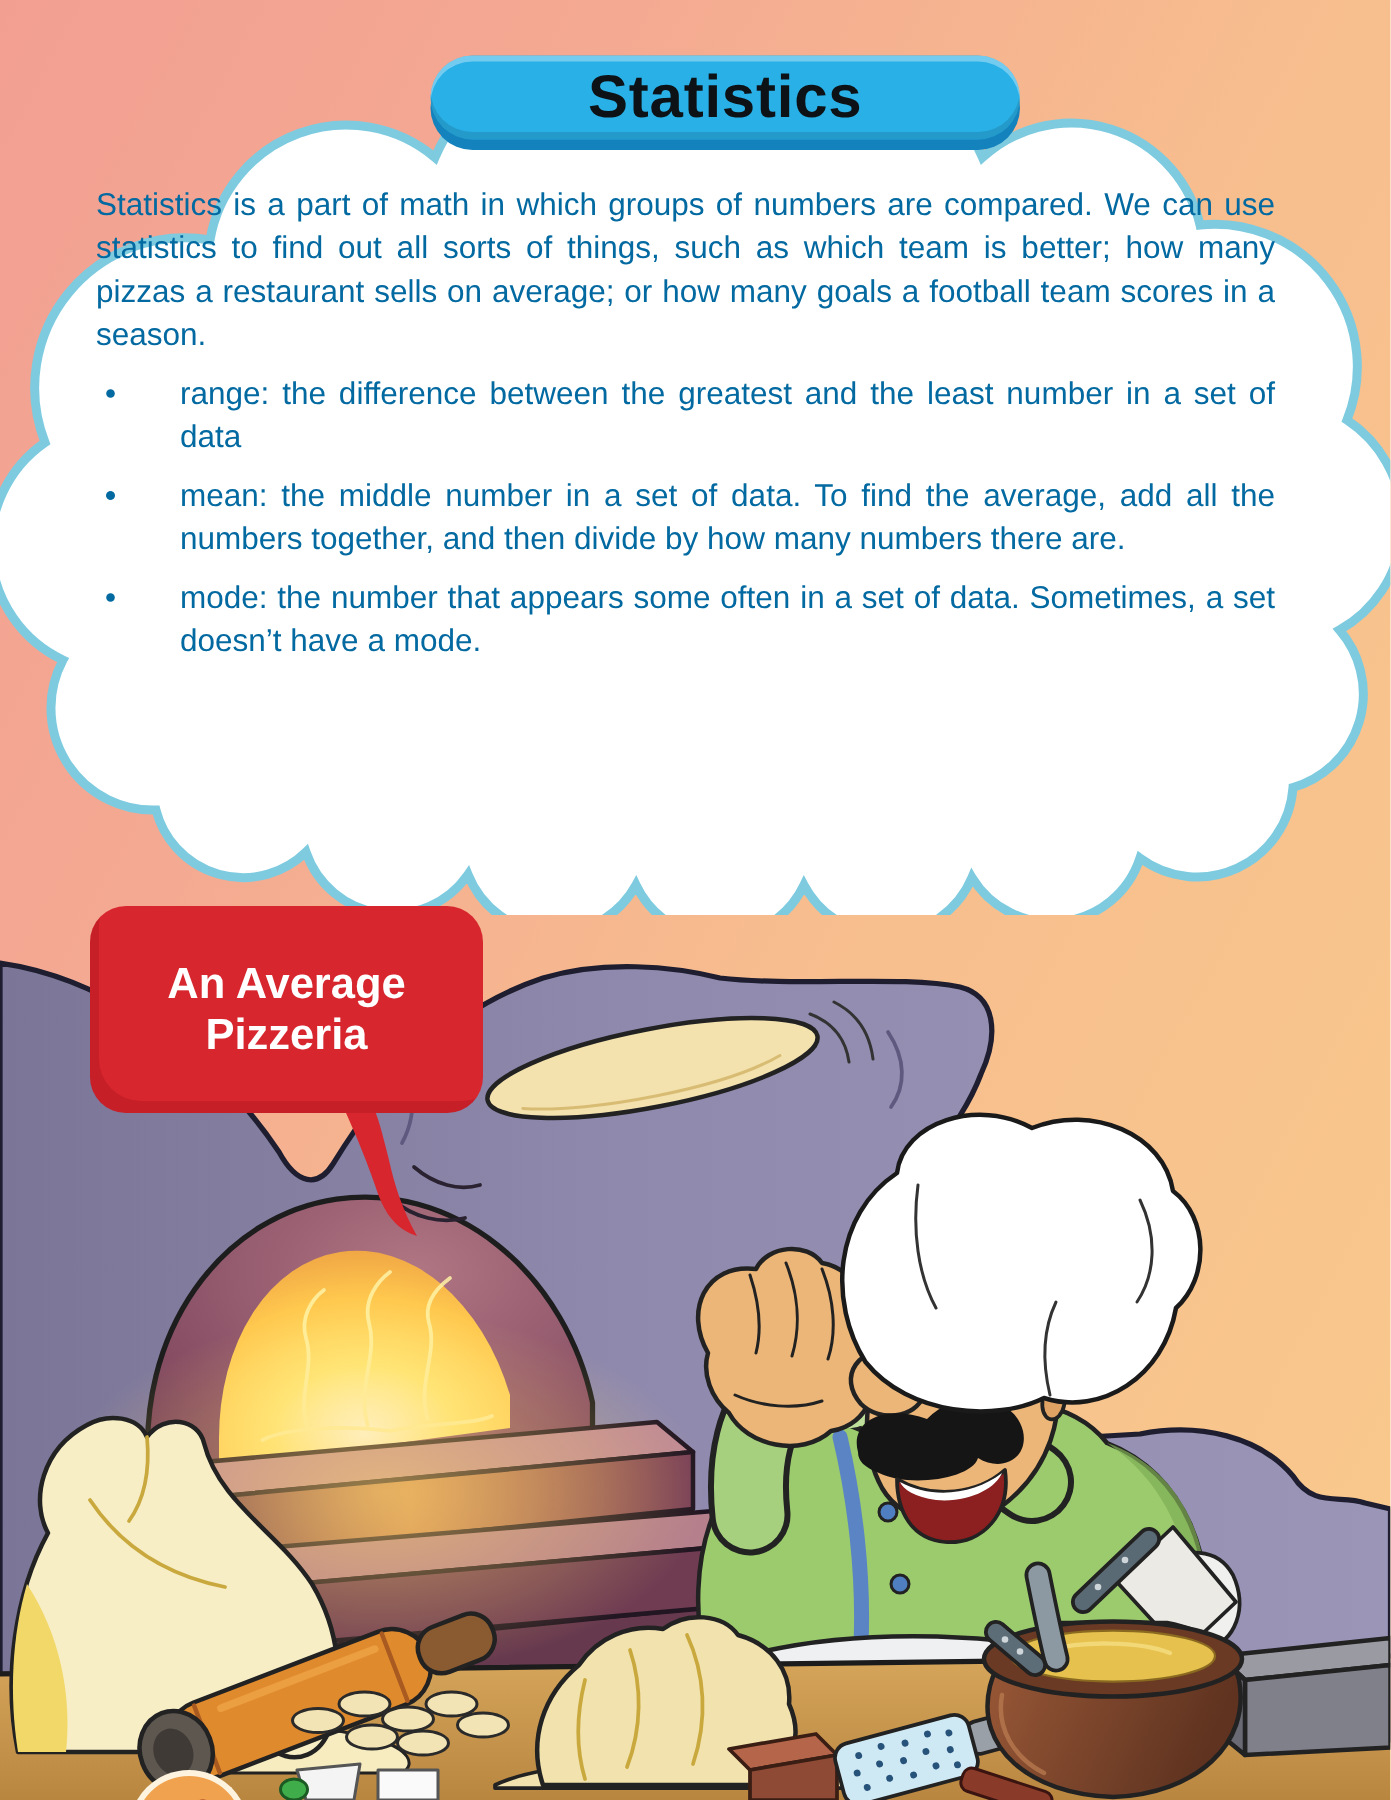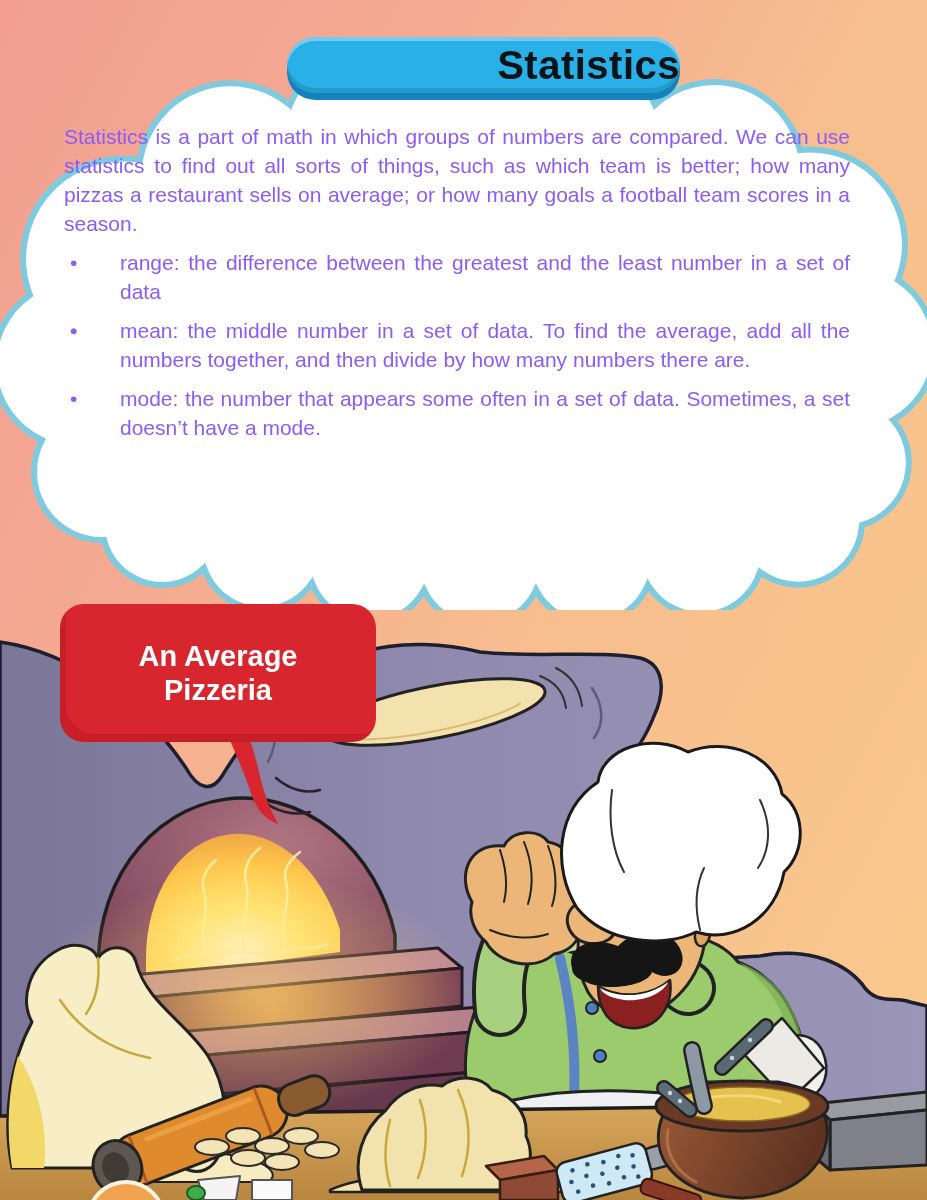--- a/index.html
+++ b/index.html
@@ -5,37 +5,37 @@
   html,body{margin:0;padding:0;}
   body{
     width:927px;height:1200px;position:relative;overflow:hidden;
     font-family:"Liberation Sans", sans-serif;
     background:linear-gradient(118deg,#f29f92 0%,#f4a992 26%,#f7bd8e 55%,#f9ca8c 100%);
   }
   .abs{position:absolute;}
   
   #cloud-svg{left:0;top:50px;width:927px;height:560px;z-index:2;}
   #cloud-text{
-    left:64px;top:122px;width:786px;z-index:3;color:#8b5cf6;
+    left:64px;top:122px;width:786px;z-index:3;color:#0369a1;
     font-size:21px;line-height:29px;
   }
   .para{text-align:justify;margin:0 0 10px 0;}
   .def-item{position:relative;padding-left:56px;margin-top:10px;text-align:justify;}
   .bullet{position:absolute;left:6px;top:0;}
   
   #title-banner{
     left:287px;top:37px;width:393px;height:56px;z-index:4;
     background:#29b0e6;border-radius:30px;
     box-shadow:0 7px 0 #1483bd, inset 0 4px 0 rgba(255,255,255,.35), inset 0 -5px 0 rgba(0,0,0,.12);
-    display:flex;align-items:center;justify-content:flex-end;
+    display:flex;align-items:center;justify-content:center;
     font-size:40px;font-weight:bold;color:#0d1217;letter-spacing:.5px;
   }
   
   #speech-bubble{
-    left:60px;top:604px;width:316px;height:138px;z-index:4;
+    left:60px;top:604px;width:262px;height:138px;z-index:4;
     background:#d7262e;border-radius:24px;
     box-shadow:inset 10px -12px 0 -4px rgba(140,10,16,.22);
     display:flex;flex-direction:column;align-items:center;justify-content:center;
     color:#ffffff;font-size:29px;line-height:34px;font-weight:bold;text-align:center;
   }
   
   #scene-svg{left:0;top:560px;width:927px;height:640px;z-index:1;}
   #scene-svg path,#scene-svg ellipse,#scene-svg rect,#scene-svg polygon,#scene-svg circle{
     stroke-linejoin:round;stroke-linecap:round;
   }

